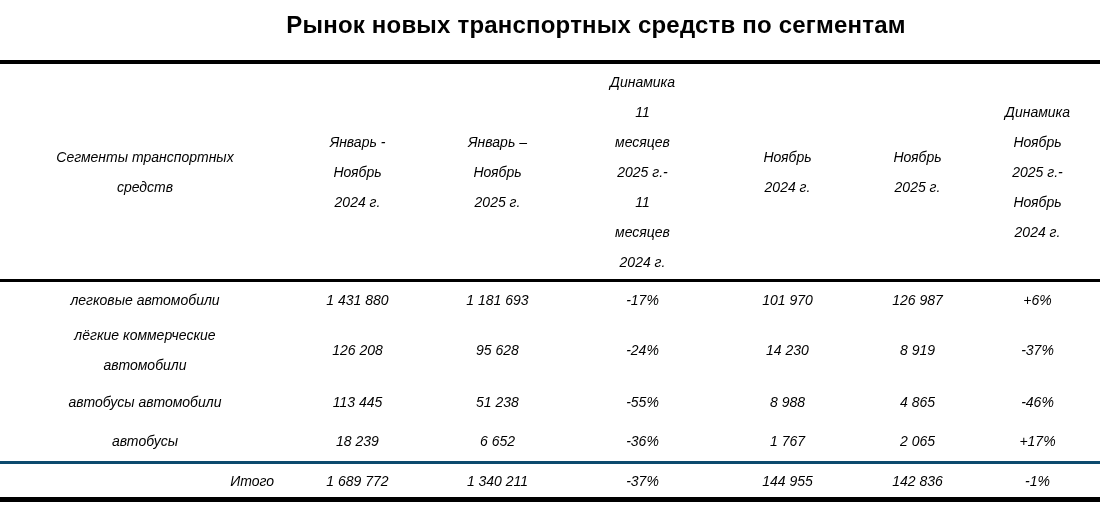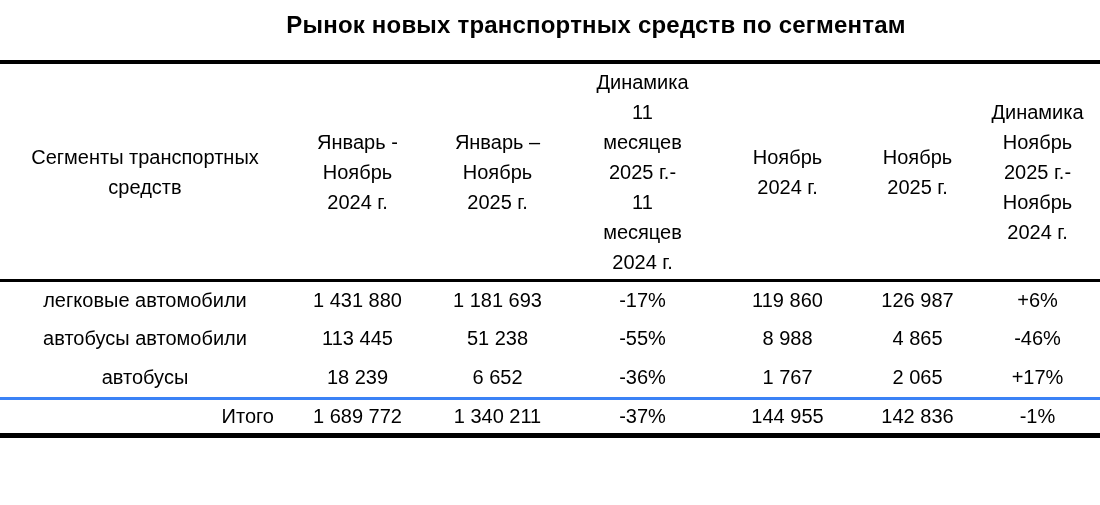--- a/index.html
+++ b/index.html
@@ -32,46 +32,47 @@
   table.segments {
     width: 1100px;
     border-collapse: collapse;
     table-layout: fixed;
     border-top: 4px solid #000000;
     border-bottom: 5px solid #000000;
   }
   table.segments th,
   table.segments td {
     padding: 0;
-    font-size: 20px;
+    font-size: 14px;
     font-weight: normal;
     text-align: center;
     vertical-align: middle;
     white-space: pre-line;
     overflow: hidden;
+    font-style: italic;
   }
   thead th {
     height: 215px;
     line-height: 30px;
     border-bottom: 3px solid #000000;
   }
   tbody td {
     line-height: 30px;
   }
   tbody tr.r0 td { height: 36px; }
   tbody tr.r1 td { height: 64px; }
   tbody tr.r2 td { height: 39px; }
   tbody tr.r3 td { height: 40px; }
   td.seg {
     text-align: left;
     padding-left: 7px;
   }
   tfoot td {
     height: 33px;
-    border-top: 3px solid #3b82f6;
+    border-top: 3px solid #0c4a6e;
   }
   tfoot td.total-label {
     text-align: right;
     padding-right: 16px;
   }
 </style>
 </head>
 <body>
 
 <div class="page">
@@ -117,23 +118,33 @@
 2024 г.</th>
       </tr>
     </thead>
 
     <tbody>
       <tr class="r0">
         <td class="seg">легковые автомобили</td>
         <td>1 431 880</td>
         <td>1 181 693</td>
         <td>-17%</td>
-        <td>119 860</td>
+        <td>101 970</td>
         <td>126 987</td>
         <td>+6%</td>
+      </tr>
+      <tr class="r1">
+        <td class="seg">лёгкие коммерческие
+автомобили</td>
+        <td>126 208</td>
+        <td>95 628</td>
+        <td>-24%</td>
+        <td>14 230</td>
+        <td>8 919</td>
+        <td>-37%</td>
       </tr>
       <tr class="r2">
         <td class="seg">автобусы автомобили</td>
         <td>113 445</td>
         <td>51 238</td>
         <td>-55%</td>
         <td>8 988</td>
         <td>4 865</td>
         <td>-46%</td>
       </tr>

